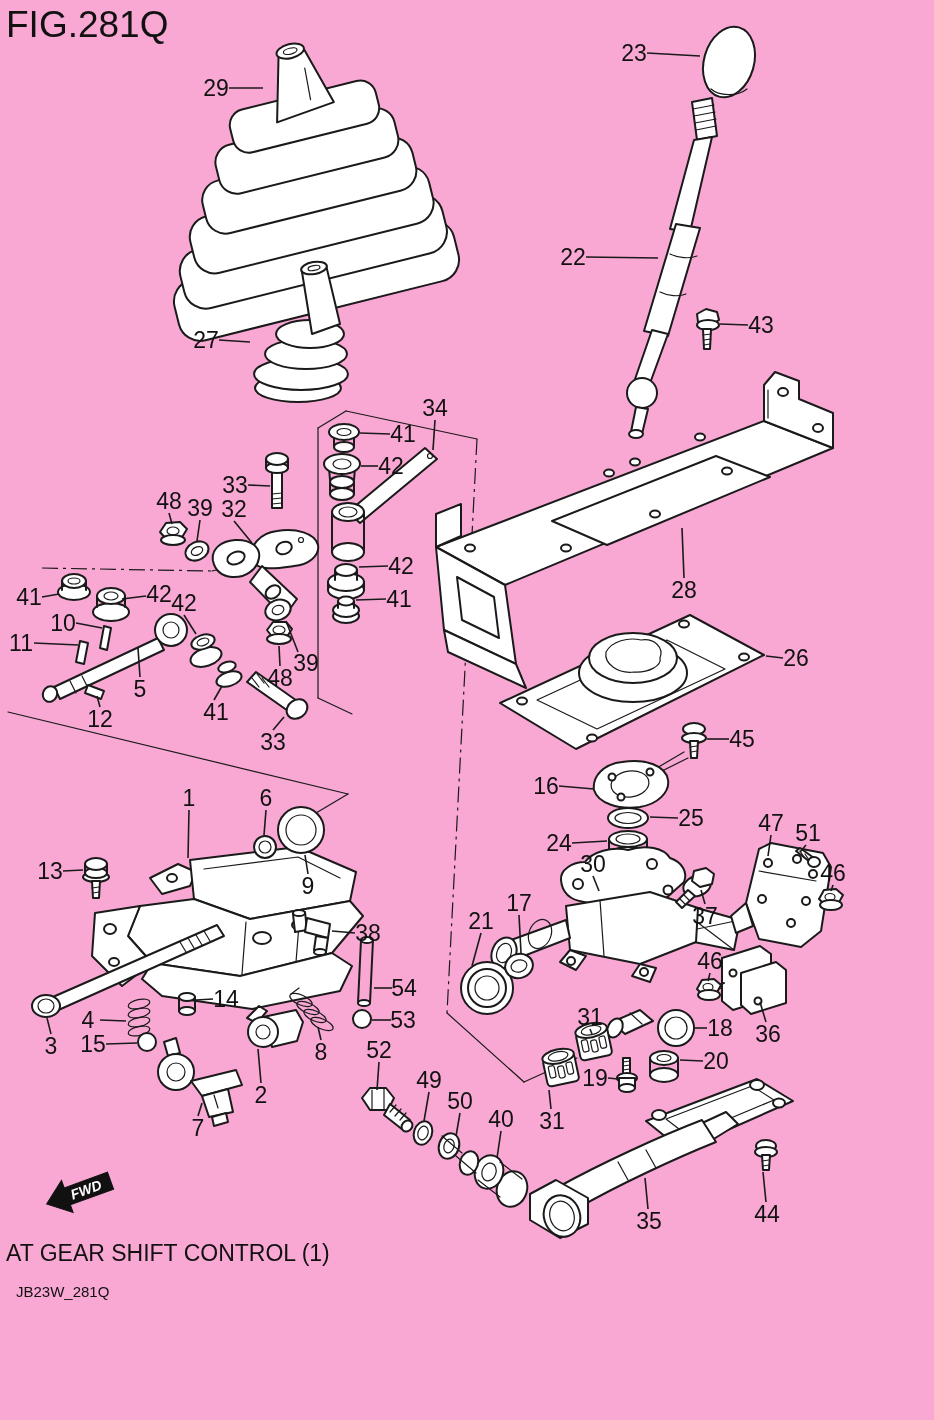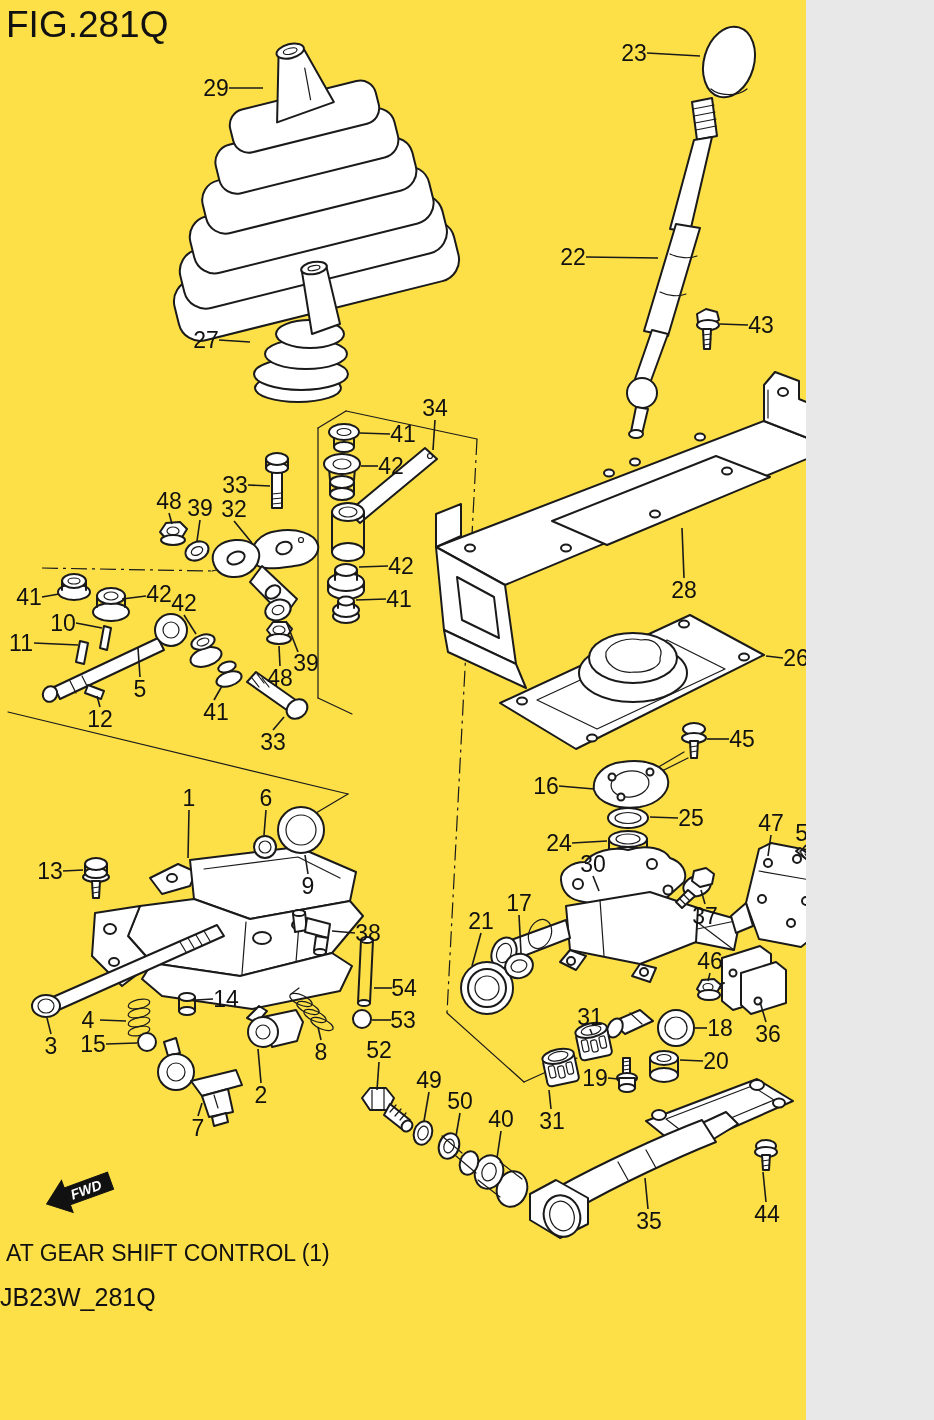--- a/index.html
+++ b/index.html
@@ -1,19 +1,19 @@
 <!DOCTYPE html>
 <html><head>
 <meta charset="utf-8">
 <style>
   html,body { margin:0; padding:0; background:#e8e8e8; }
-  .page { position:relative; width:806px; height:1420px; background:#fde047; overflow:hidden;
+  .page { position:relative; width:934px; height:1420px; background:#f9a8d4; overflow:hidden;
           font-family:"Liberation Sans", sans-serif; }
   .fig-title { position:absolute; left:6px; top:4px; font-size:37px; color:#111; letter-spacing:0; }
-  .footer-code { position:absolute; left:0; top:1283px; font-size:25px; color:#111; }
+  .footer-code { position:absolute; left:16px; top:1283px; font-size:15px; color:#111; }
   .footer-caption { position:absolute; left:6px; top:1240px; font-size:23px; color:#111; }
   svg { position:absolute; left:0; top:0; }
   .s2  { stroke:#1a1a1a; stroke-width:2; fill:#ffffff; stroke-linejoin:round; stroke-linecap:round; }
   .s1  { stroke:#1a1a1a; stroke-width:1.2; fill:none; stroke-linejoin:round; stroke-linecap:round; }
   .lead { stroke:#1a1a1a; stroke-width:1.6; fill:none; }
   .dash { stroke:#1a1a1a; stroke-width:1.2; fill:none; stroke-dasharray:16 5 3 5; }
   .plabel { font-family:"Liberation Sans", sans-serif; font-size:23px; fill:#111;
             text-anchor:middle; dominant-baseline:central; }
   .fwd-text { font-family:"Liberation Sans", sans-serif; font-size:14px; font-style:italic; font-weight:bold; fill:#ffffff; }
 </style>

